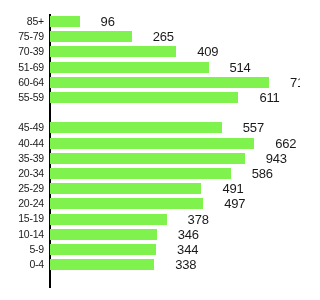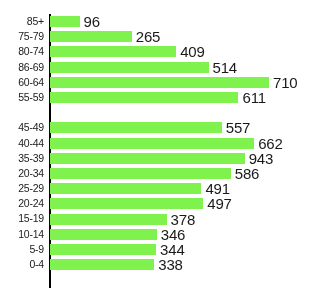--- a/index.html
+++ b/index.html
@@ -58,23 +58,23 @@
     height: 15.2px;
     display: flex;
     align-items: center;
   }
   .bar {
     height: 11px;
     background: #80f24d;
     display: block;
   }
   .val-label {
-    font-size: 15px;
+    font-size: 13px;
     color: #1a1a1a;
-    margin-left: 4px;
+    margin-left: 21px;
     line-height: 11px;
     letter-spacing: -0.2px;
   }
   #axis-line {
     position: absolute;
     left: 49px;
     top: 14px;
     width: 1.5px;
     background: #000000;
   }
@@ -94,28 +94,28 @@
           </div>
         </div>
         <div class="chart-row">
           <div class="cat-label">75-79</div>
           <div class="bar-wrap">
             <div class="bar" style="width: 81.7525px; background: rgb(128, 242, 77); height: 11px;"></div>
             <div class="val-label">265</div>
           </div>
         </div>
         <div class="chart-row">
-          <div class="cat-label">80-74</div>
+          <div class="cat-label">70-39</div>
           <div class="bar-wrap">
             <div class="bar" style="width: 126.177px; background: rgb(128, 242, 77); height: 11px;"></div>
             <div class="val-label">409</div>
           </div>
         </div>
         <div class="chart-row">
-          <div class="cat-label">86-69</div>
+          <div class="cat-label">51-69</div>
           <div class="bar-wrap">
             <div class="bar" style="width: 158.569px; background: rgb(128, 242, 77); height: 11px;"></div>
             <div class="val-label">514</div>
           </div>
         </div>
         <div class="chart-row">
           <div class="cat-label">60-64</div>
           <div class="bar-wrap">
             <div class="bar" style="width: 219.035px; background: rgb(128, 242, 77); height: 11px;"></div>
             <div class="val-label">710</div>

